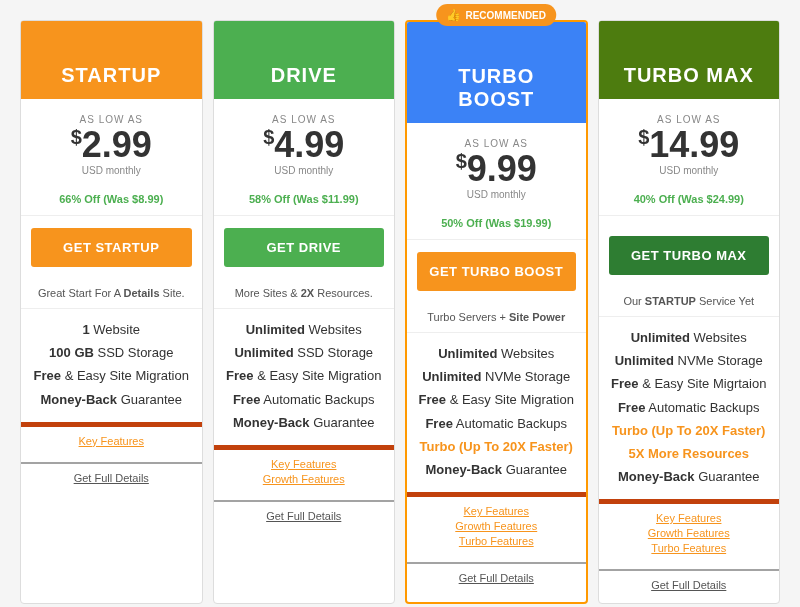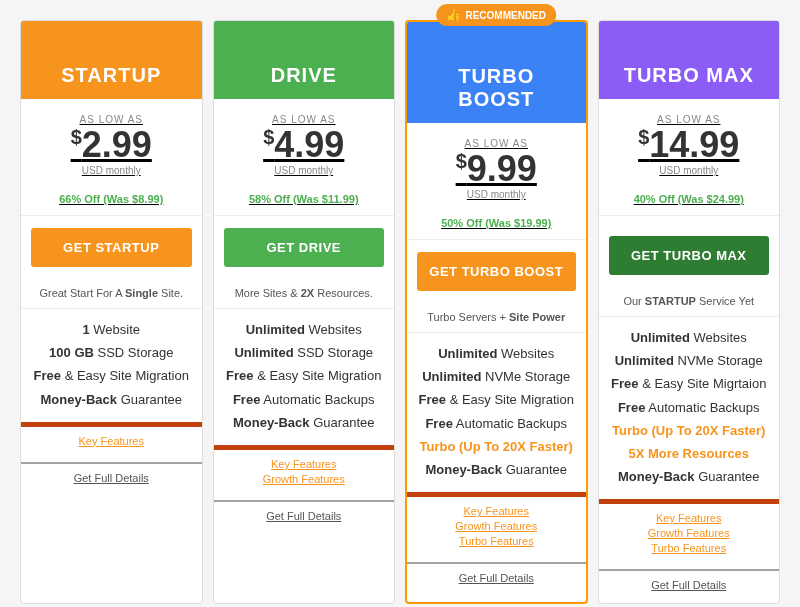--- a/index.html
+++ b/index.html
@@ -28,21 +28,21 @@
     }
     .plan-header {
       padding: 15px 10px 12px;
       text-align: center;
       color: #fff;
       border-radius: 2px 2px 0 0;
     }
     .plan-header.orange { background: #f7941d; }
     .plan-header.green { background: #4caf50; }
     .plan-header.orange-dark { background: #3b82f6; }
-    .plan-header.dark-green { background: #8b5cf6; }
+    .plan-header.dark-green { background: #4d7c0f; }
     .plan-name {
       font-size: 20px;
       font-weight: bold;
       letter-spacing: 1px;
       text-transform: uppercase;
       margin-top: 28px;
     }
     .recommended-badge {
       position: absolute;
       top: -18px;
@@ -61,21 +61,20 @@
       z-index: 10;
     }
     .recommended-badge::before {
       content: '👍';
       font-size: 12px;
     }
     .plan-pricing {
       padding: 15px 10px 10px;
       text-align: center;
       border-bottom: 1px solid #eee;
-      text-decoration: underline;
     }
     .as-low-as {
       font-size: 10px;
       color: #888;
       text-transform: uppercase;
       letter-spacing: 1px;
       margin-bottom: 2px;
     }
     .price {
       font-size: 36px;
@@ -172,21 +171,21 @@
       <div class="plan-header orange">
         <div class="plan-name">STARTUP</div>
       </div>
       <div class="plan-pricing">
         <div class="as-low-as">AS LOW AS</div>
         <div class="price"><span>$</span>2.99</div>
         <div class="usd-monthly">USD monthly</div>
         <div class="discount">66% Off (Was $8.99)</div>
       </div>
       <button class="cta-button ">GET STARTUP</button>
-      <div class="plan-description">Great Start For A <strong>Single</strong> Site.</div>
+      <div class="plan-description">Great Start For A <strong>Details</strong> Site.</div>
       <div class="plan-features">
         <div class="feature-item"><strong>1</strong> Website</div>
         <div class="feature-item"><strong>100 GB</strong> SSD Storage</div>
         <div class="feature-item"><strong>Free</strong> &amp; Easy Site Migration</div>
         <div class="feature-item"><strong>Money-Back</strong> Guarantee</div>
       </div>
       <div class="feature-links">
         <a class="feature-link">Key Features</a>
       </div>
       <a class="full-details-link">Get Full Details</a>

